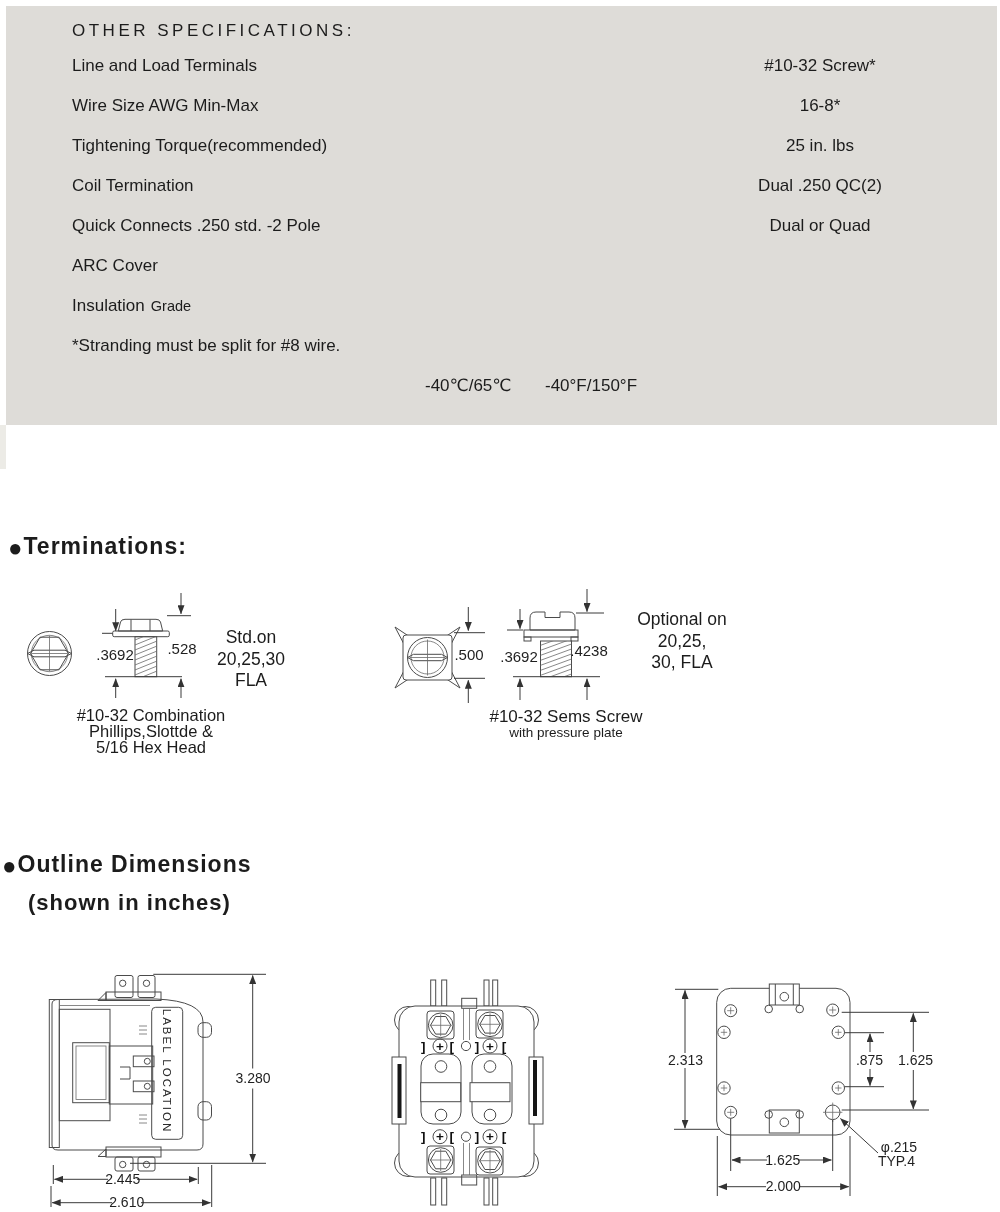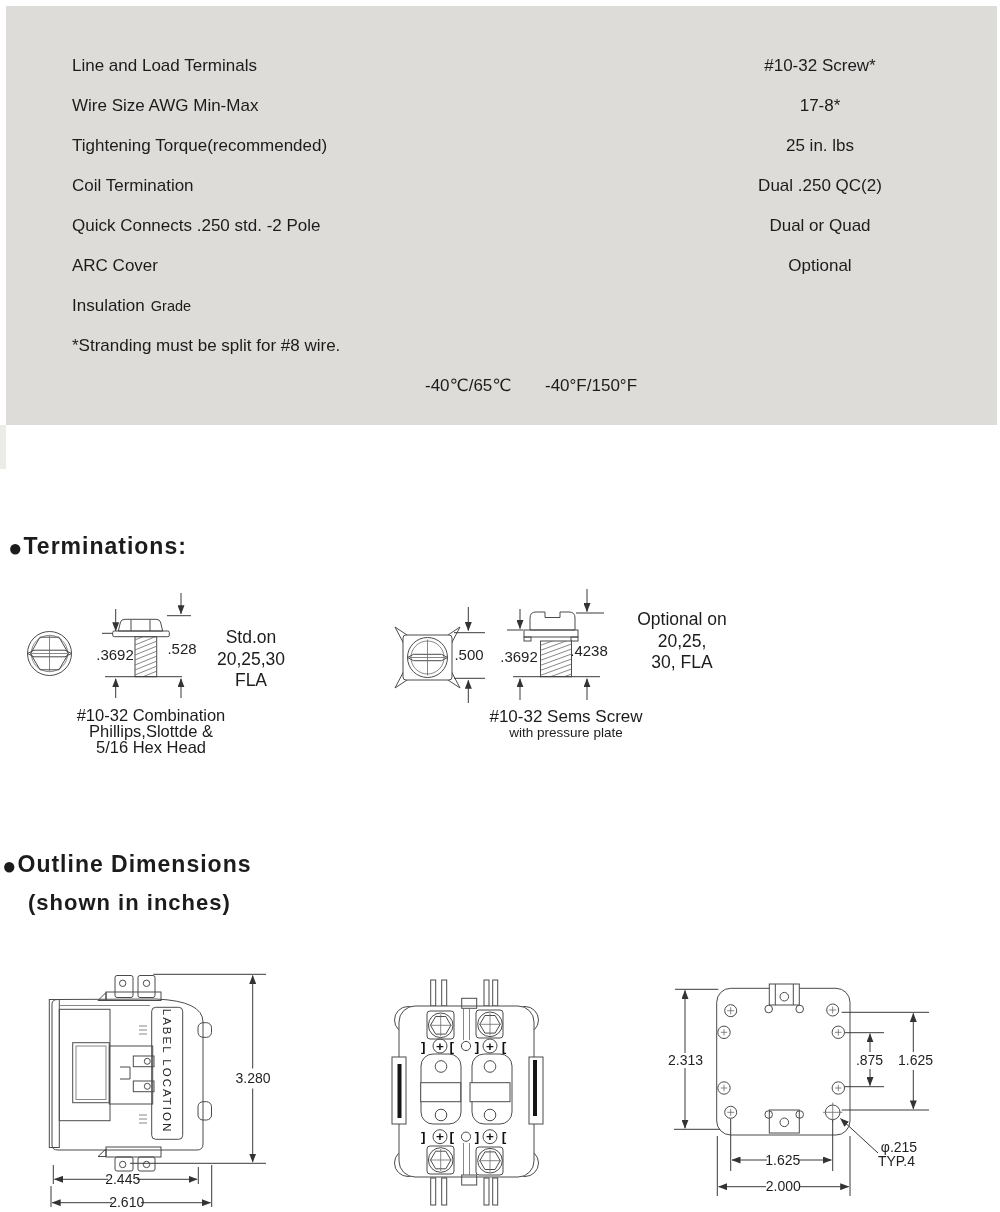--- a/index.html
+++ b/index.html
@@ -40,38 +40,38 @@
   svg text{font-family:"Liberation Sans","DejaVu Sans",sans-serif;fill:#1f1f1f;}
   svg text.dimtxt{font-size:15px;}
   svg text.odimtxt{font-size:14px;}
   svg text.mark{font-size:13.5px;font-weight:bold;fill:#111;}
   svg text.lbl{font-size:11.5px;letter-spacing:2px;fill:#2a2a2a;}
 </style>
 </head>
 <body>
 
 <div class="abs spec-panel">
+  <div class="abs spec-title">OTHER SPECIFICATIONS:</div>
 
   <div class="srow" style="top:49px">Line and Load Terminals</div>
   <div class="sval" style="top:49px">#10-32 Screw*</div>
 
   <div class="srow" style="top:89px">Wire Size AWG Min-Max</div>
-  <div class="sval" style="top:89px">17-8*</div>
+  <div class="sval" style="top:89px">16-8*</div>
 
   <div class="srow" style="top:129px">Tightening Torque(recommended)</div>
   <div class="sval" style="top:129px">25 in. lbs</div>
 
   <div class="srow" style="top:169px">Coil Termination</div>
   <div class="sval" style="top:169px">Dual .250 QC(2)</div>
 
   <div class="srow" style="top:209px">Quick Connects .250 std. -2 Pole</div>
   <div class="sval" style="top:209px">Dual or Quad</div>
 
   <div class="srow" style="top:249px">ARC Cover</div>
-  <div class="sval" style="top:249px">Optional</div>
 
   <div class="srow" style="top:289px"><span>Insulation</span><span class="small2">Grade</span></div>
 
   <div class="note" style="top:329px">*Stranding must be split for #8 wire.</div>
   <div class="note-temp-c" style="top:369px">-40℃/65℃</div>
   <div class="note-temp-f" style="top:369px">-40°F/150°F</div>
 </div>
 <div class="abs edge-strip"></div>
 
 <div>

